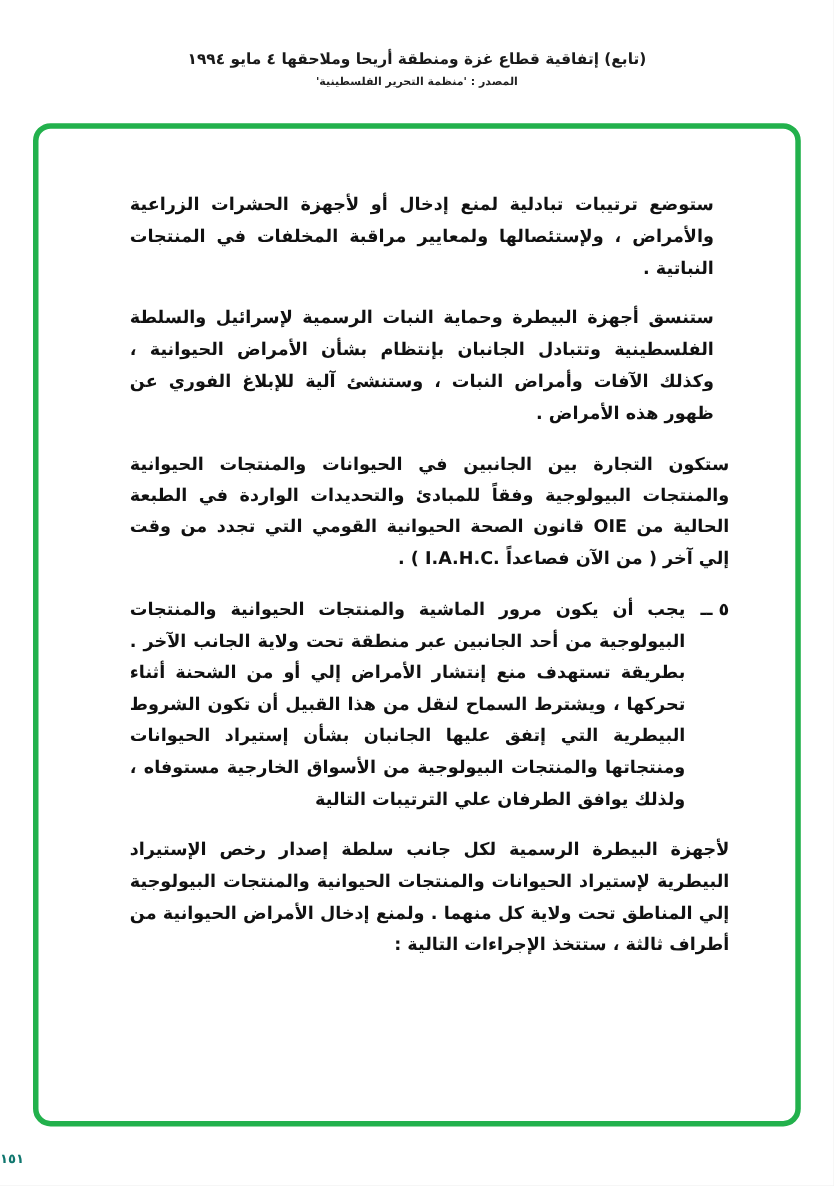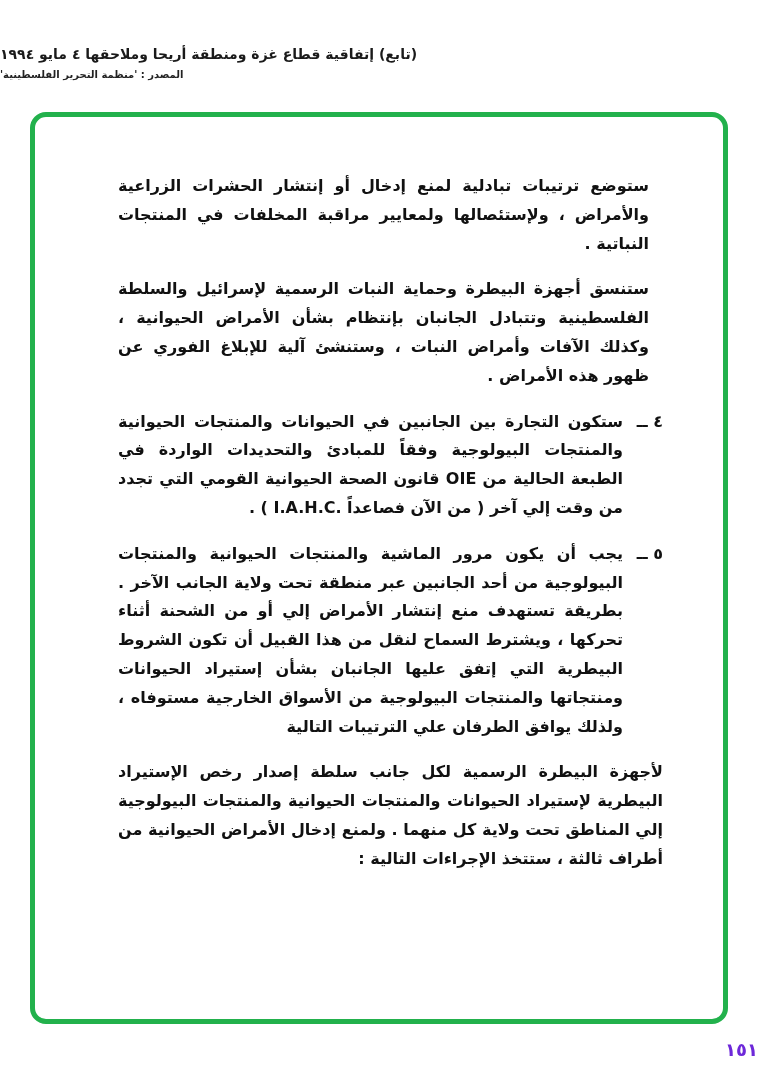--- a/index.html
+++ b/index.html
@@ -16,21 +16,21 @@
     background: #ffffff;
     overflow: hidden;
     direction: rtl;
   }
   
   .header {
     position: absolute;
     top: 46px;
     left: 0;
     right: 0;
-    text-align: left;
+    text-align: center;
     color: #1a1a1a;
   }
   .header-title {
     font-size: 14px;
     font-weight: bold;
     letter-spacing: 0.5px;
   }
   .header-source {
     margin-top: 7px;
     font-size: 10px;
@@ -76,50 +76,49 @@
   .para-text {
     flex: 1 1 auto;
     text-align: justify;
   }
   
   .footer {
     position: absolute;
     bottom: 18px;
     left: 0;
     right: 0;
-    text-align: right;
-    font-size: 18px;
+    text-align: left;
+    font-size: 12px;
     font-weight: bold;
-    color: #6d28d9;
+    color: #0f766e;
   }
 </style>
 </head>
 <body>
 
 <div class="page">
 
   <div class="header">
     <div class="header-title">(تابع) إتفاقية قطاع غزة ومنطقة أريحا وملاحقها ٤ مايو ١٩٩٤</div>
     <div class="header-source">المصدر :  'منظمة التحرير الفلسطينية'</div>
   </div>
 
   <div class="green-frame" style="border-color: rgb(34, 177, 76);"></div>
 
   <div class="doc-content">
 
     <div class="para sub">
-      <span class="para-text">ستوضع ترتيبات تبادلية لمنع إدخال أو إنتشار الحشرات الزراعية والأمراض ، ولإستئصالها ولمعايير مراقبة المخلفات في المنتجات النباتية .</span>
+      <span class="para-text">ستوضع ترتيبات تبادلية لمنع إدخال أو لأجهزة الحشرات الزراعية والأمراض ، ولإستئصالها ولمعايير مراقبة المخلفات في المنتجات النباتية .</span>
     </div>
 
     <div class="para sub">
       <span class="para-text">ستنسق أجهزة البيطرة وحماية النبات الرسمية لإسرائيل والسلطة الفلسطينية وتتبادل الجانبان بإنتظام بشأن الأمراض الحيوانية ، وكذلك الآفات وأمراض النبات ، وستنشئ آلية للإبلاغ الفوري عن ظهور هذه الأمراض .</span>
     </div>
 
     <div class="para">
-      <span class="para-marker">٤ ــ</span>
       <span class="para-text">ستكون التجارة بين الجانبين في الحيوانات والمنتجات الحيوانية والمنتجات البيولوجية وفقاً للمبادئ والتحديدات الواردة في الطبعة الحالية من OIE قانون الصحة الحيوانية القومي التي تجدد من وقت إلي آخر ( من الآن فصاعداً ‏.I.A.H.C‏ ) .</span>
     </div>
 
     <div class="para">
       <span class="para-marker">٥ ــ</span>
       <span class="para-text">يجب أن يكون مرور الماشية والمنتجات الحيوانية والمنتجات البيولوجية من أحد الجانبين عبر منطقة تحت ولاية الجانب الآخر . بطريقة تستهدف منع إنتشار الأمراض إلي أو من الشحنة أثناء تحركها ، ويشترط السماح لنقل من هذا القبيل أن تكون الشروط البيطرية التي إتفق عليها الجانبان بشأن إستيراد الحيوانات ومنتجاتها والمنتجات البيولوجية من الأسواق الخارجية مستوفاه ، ولذلك يوافق الطرفان علي الترتيبات التالية</span>
     </div>
 
     <div class="para">
       <span class="para-text">لأجهزة البيطرة الرسمية لكل جانب سلطة إصدار رخص الإستيراد البيطرية لإستيراد الحيوانات والمنتجات الحيوانية والمنتجات البيولوجية إلي المناطق تحت ولاية كل منهما . ولمنع إدخال الأمراض الحيوانية من أطراف ثالثة ، ستتخذ الإجراءات التالية :</span>

